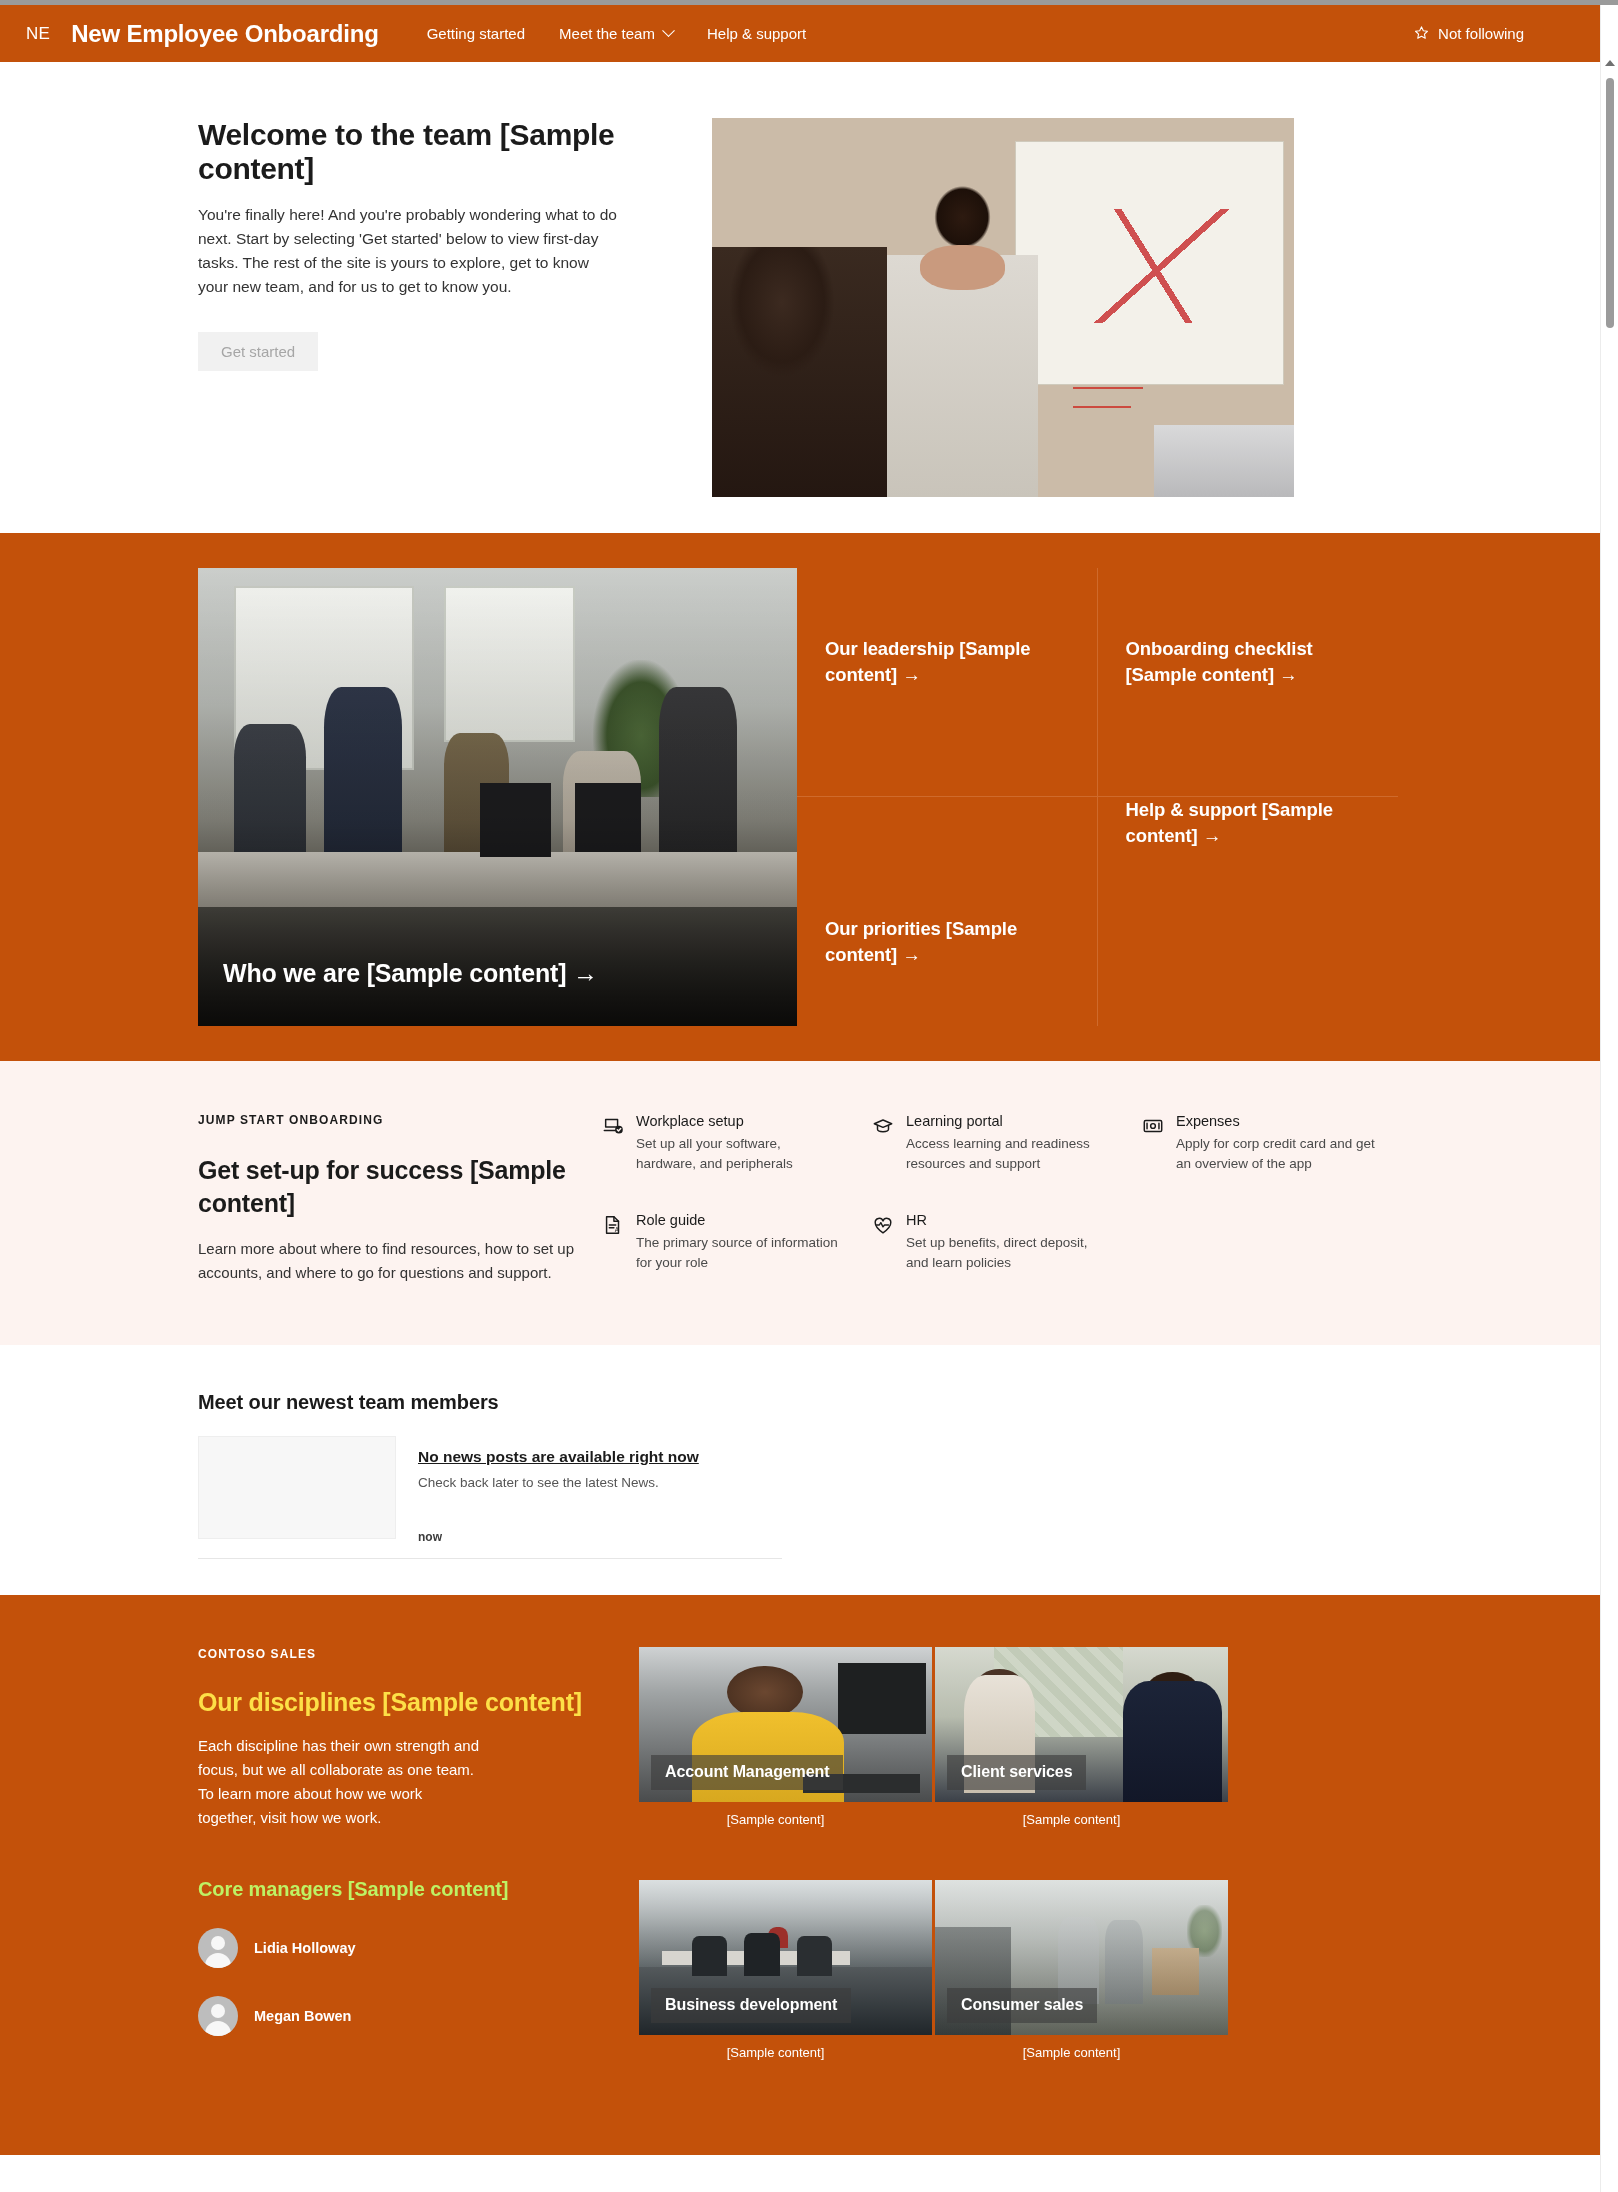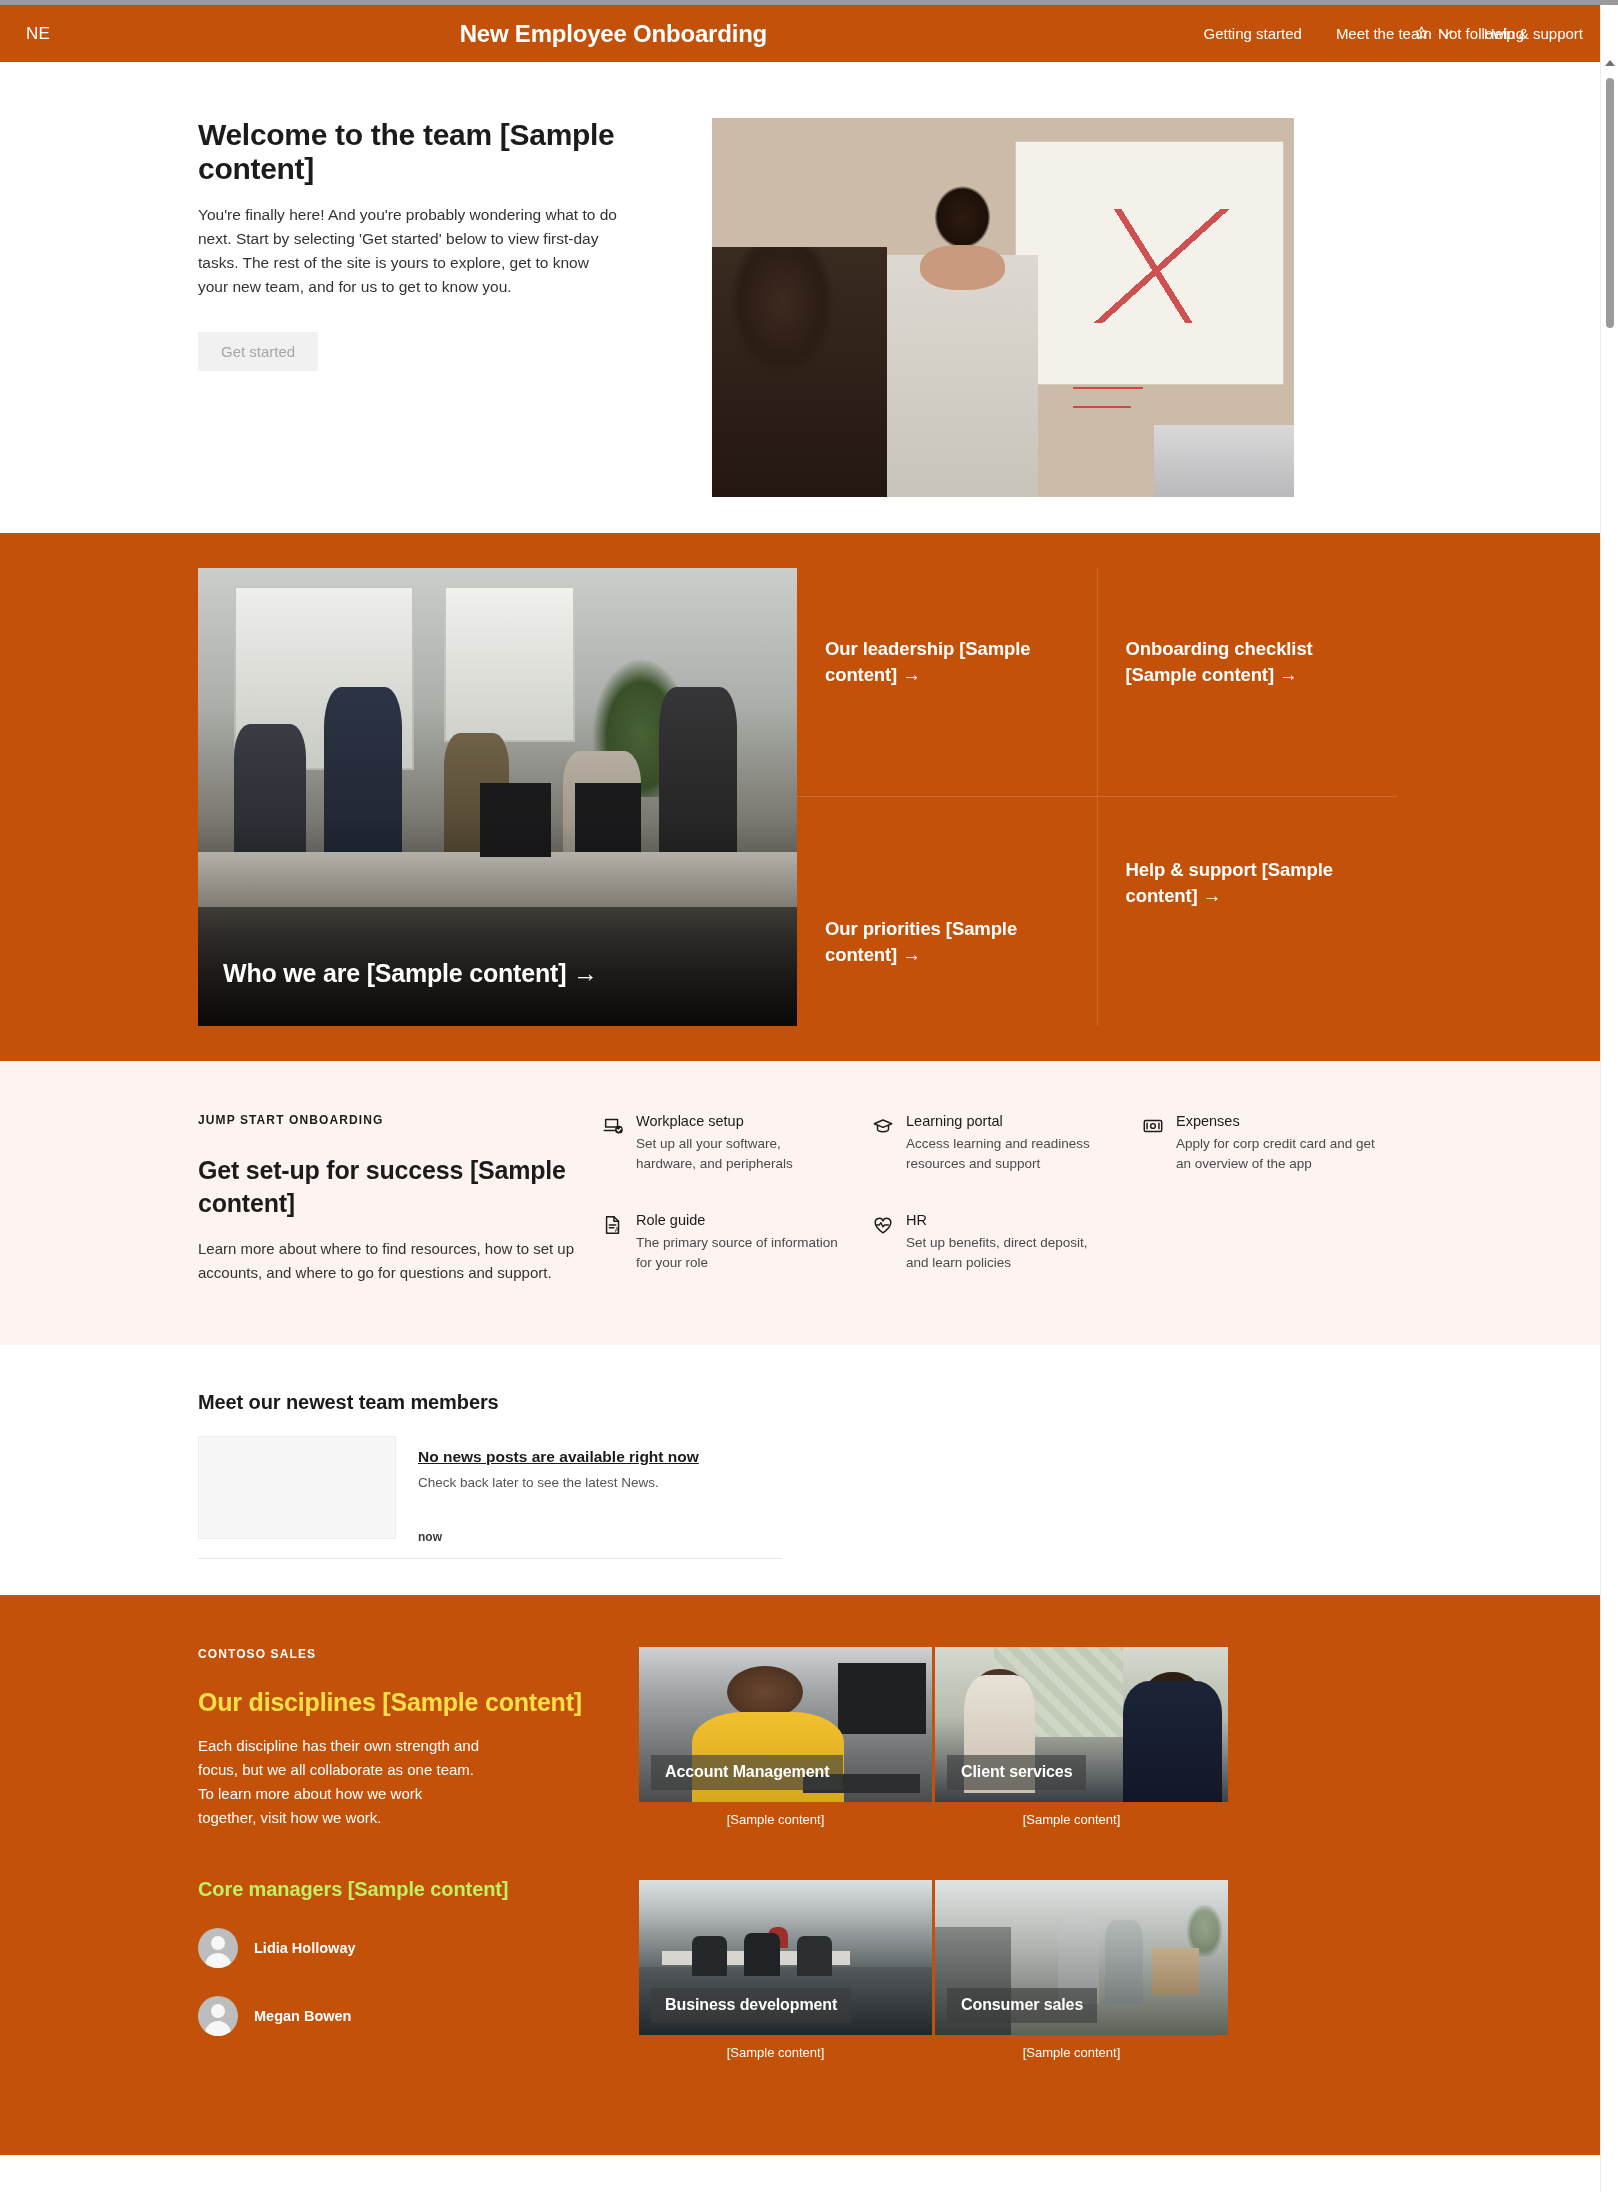--- a/index.html
+++ b/index.html
@@ -27,21 +27,20 @@
 
   
   .site-header {
     background: #c3510a;
     height: 57px;
     display: flex;
     align-items: center;
     padding: 0 17px 0 26px;
     position: relative;
     width: 1600px;
-    justify-content: space-between;
   }
   .site-logo {
     color: #ffffff;
     font-size: 17px;
     letter-spacing: .3px;
     margin-right: 21px;
     font-weight: 400;
   }
   .site-title {
     color: #ffffff;
@@ -322,21 +321,21 @@
   }
   .tile {
     position: relative;
     padding: 68px 28px 0 28px;
     cursor: pointer;
   }
   .tile + .tile { }
   .tile:nth-child(1) { border-right: 1px solid #cf6a2c; border-bottom: 1px solid #cf6a2c; }
   .tile:nth-child(2) { border-bottom: 1px solid #cf6a2c; }
   .tile:nth-child(3) { border-right: 1px solid #cf6a2c; padding-top: 0; display:flex; align-items:flex-end; padding-bottom: 58px;}
-  .tile:nth-child(4) { padding-top: 0; display:flex; align-items:center; padding-bottom: 58px;}
+  .tile:nth-child(4) { padding-top: 0; display:flex; align-items:flex-start; padding-bottom: 58px;}
   .tile-label {
     color: #ffffff;
     font-size: 18.5px;
     font-weight: 700;
     line-height: 26px;
     letter-spacing: -0.1px;
   }
 
   
   .band-cream {

